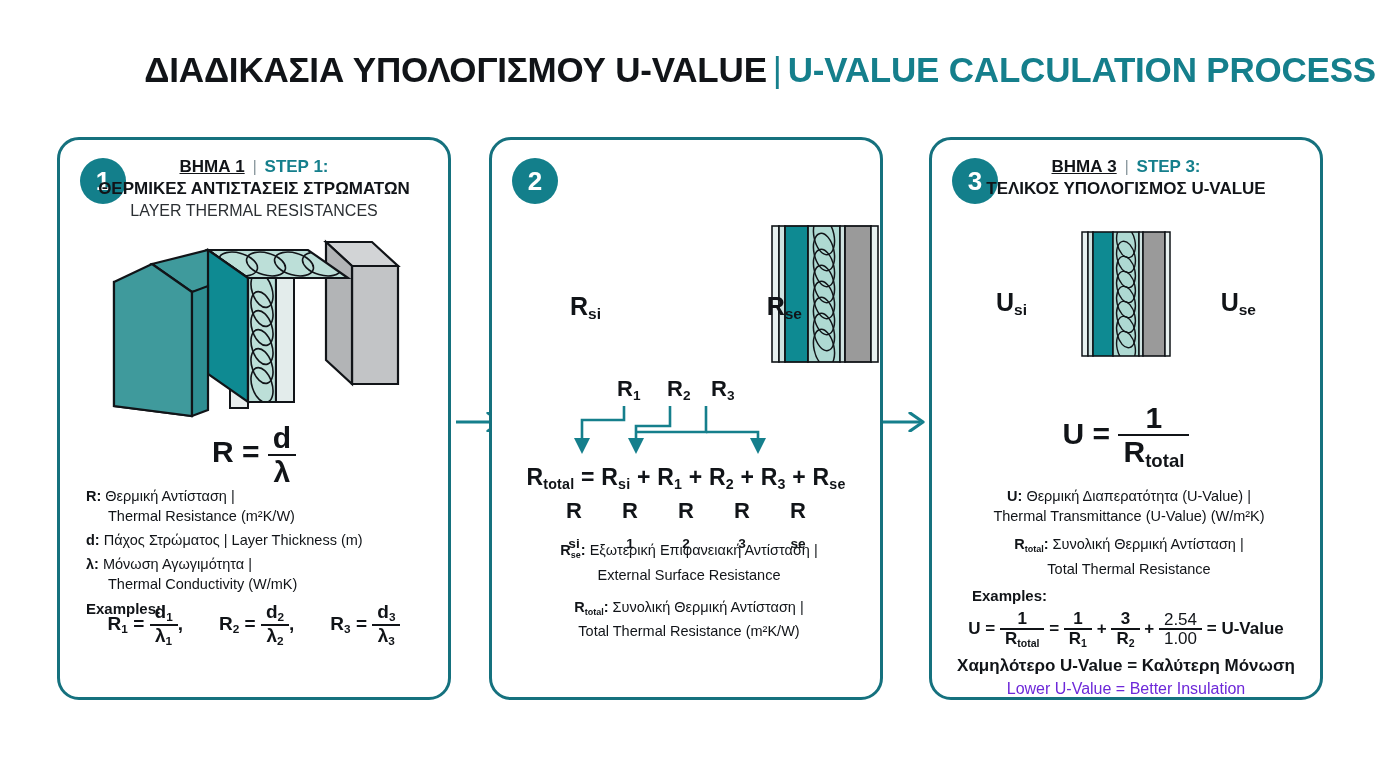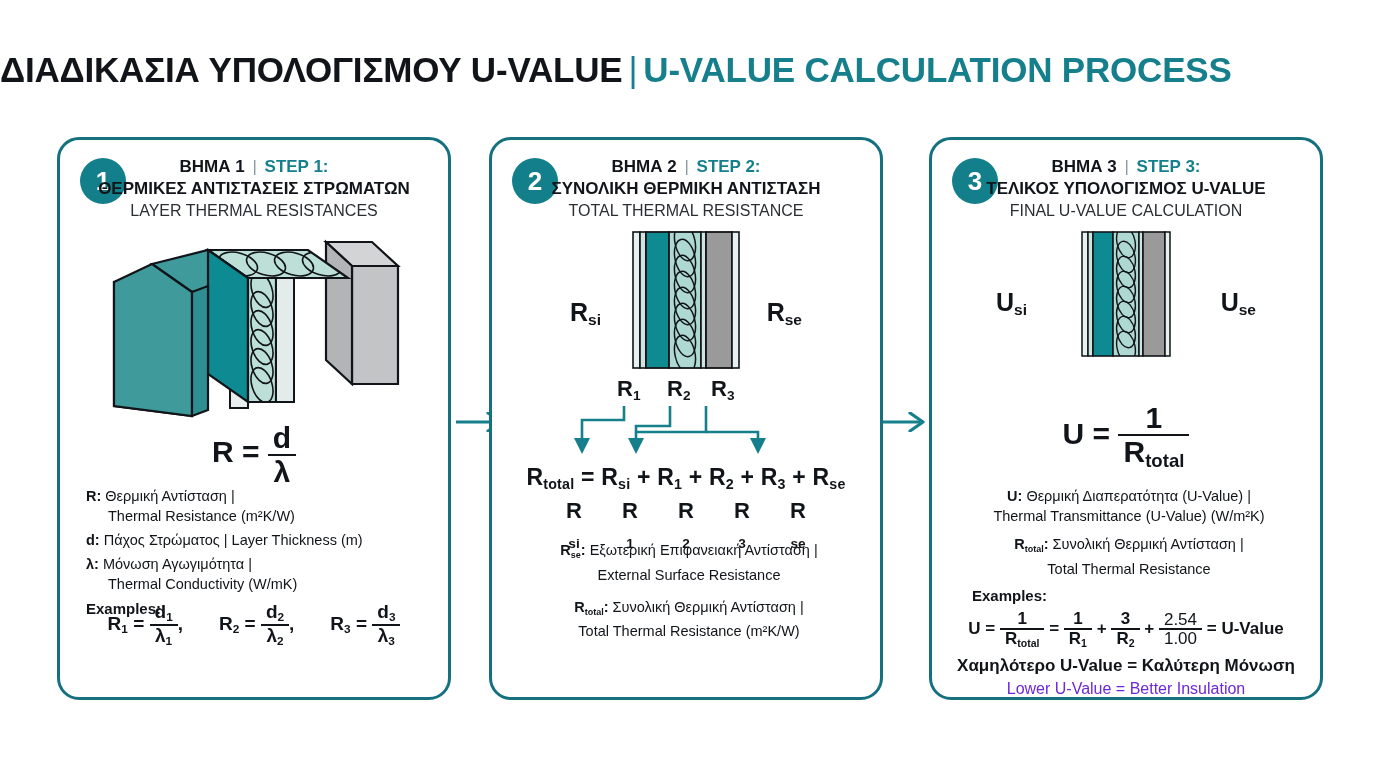--- a/index.html
+++ b/index.html
@@ -6,21 +6,21 @@
   body{
     width:1376px;height:768px;background:#ffffff;
     font-family:"Liberation Sans", sans-serif;
     color:#111418;overflow:hidden;
   }
   .page{position:relative;width:1376px;height:768px;}
 
   
   .title{
     position:absolute;left:0;top:50px;width:1376px;
-    text-align:left;font-size:35px;font-weight:bold;
+    text-align:right;font-size:35px;font-weight:bold;
     letter-spacing:-0.2px;white-space:nowrap;
   }
   .title .gr{color:#111418;}
   .title .sep{color:#157f8c;font-weight:400;padding:0 6px;}
   .title .en{color:#157f8c;}
 
   
   .card{
     position:absolute;top:137px;height:563px;
     border:3px solid #15717e;border-radius:22px;
@@ -31,21 +31,21 @@
   #card3{left:929px;width:394px;}
 
   .badge{
     position:absolute;left:20px;top:18px;width:46px;height:46px;
     border-radius:50%;background:#137f8b;color:#fff;
     font-size:26px;font-weight:bold;
     display:flex;align-items:center;justify-content:center;
   }
   .head{position:absolute;left:0;top:16px;width:100%;text-align:center;}
   .head .l1{font-size:17px;font-weight:bold;line-height:22px;}
-  .head .l1 .g{color:#111418;}
+  .head .l1 .g{color:#111418;text-decoration:underline;}
   .head .l1 .bar{color:#8d9aa0;font-weight:400;padding:0 3px;}
   .head .l1 .e{color:#157f8c;}
   .head .l2{font-size:17px;font-weight:bold;line-height:22px;color:#111418;}
   .head .l3{font-size:16px;font-weight:400;line-height:22px;color:#2b2f33;}
 
   
   .conn{position:absolute;top:412px;width:52px;height:20px;}
   #conn1{left:456px;}
   #conn2{left:878px;}
 
@@ -68,21 +68,21 @@
   .legend .row .ind{display:block;padding-left:22px;}
   #c1legend{top:346px;text-align:left;padding-left:10px;}
   .exhead{font-size:15px;font-weight:bold;margin-top:6px;}
   .ex1{
     position:absolute;left:0;top:462px;width:100%;
     display:flex;justify-content:center;gap:36px;
     font-size:19px;font-weight:bold;
   }
 
   
-  .xsec-wrap{position:absolute;left:0;top:90px;width:100%;text-align:center;}
+  .xsec-wrap{position:absolute;left:0;top:84px;width:100%;text-align:right;}
   .xsec{display:inline-block;position:relative;}
   .rsi,.rse{
     position:absolute;top:68px;font-size:25px;font-weight:bold;
   }
   .rlabels{
     position:absolute;top:236px;left:0;width:100%;
     display:flex;justify-content:center;font-size:22px;font-weight:bold;
   }
   .arrows{position:absolute;left:0;top:266px;width:100%;text-align:center;}
   .eq2{
@@ -247,29 +247,20 @@
         <span class="frac">
           <span class="num"><span>d</span><sub>3</sub></span>
           <span class="den"><span>λ</span><sub>3</sub></span>
         </span>
       </span>
     </div>
   </div>
 
   <div class="card" id="card2">
     <div class="badge">2</div>
-    <div class="head">
-      <div class="l1">
-        <span class="g">ΒΗΜΑ 2</span>
-        <span class="bar">|</span>
-        <span class="e">STEP 2:</span>
-      </div>
-      <div class="l2">ΣΥΝΟΛΙΚΗ ΘΕΡΜΙΚΗ ΑΝΤΙΣΤΑΣΗ</div>
-      <div class="l3">TOTAL THERMAL RESISTANCE</div>
-    </div>
 
     <div class="xsec-wrap">
       <div class="xsec">
         <svg width="110" height="140" viewBox="0 0 110 140">
           <defs>
               <clipPath id="ins2">
                 <rect x="38" y="2" width="32" height="136"></rect>
               </clipPath>
             </defs>
           <rect x="2" y="2" width="7" height="136" fill="#e8f1f0" stroke="#111418" stroke-width="1.6"></rect>
@@ -353,21 +344,20 @@
 
   <div class="card" id="card3">
     <div class="badge">3</div>
     <div class="head">
       <div class="l1">
         <span class="g">ΒΗΜΑ 3</span>
         <span class="bar">|</span>
         <span class="e">STEP 3:</span>
       </div>
       <div class="l2">ΤΕΛΙΚΟΣ ΥΠΟΛΟΓΙΣΜΟΣ U-VALUE</div>
-      <div class="l3">FINAL U-VALUE CALCULATION</div>
     </div>
 
     <div class="xsec3-wrap">
       <div class="xsec">
         <svg width="92" height="128" viewBox="0 0 92 128">
           <defs>
               <clipPath id="ins3">
                 <rect x="33" y="2" width="26" height="124"></rect>
               </clipPath>
             </defs>

